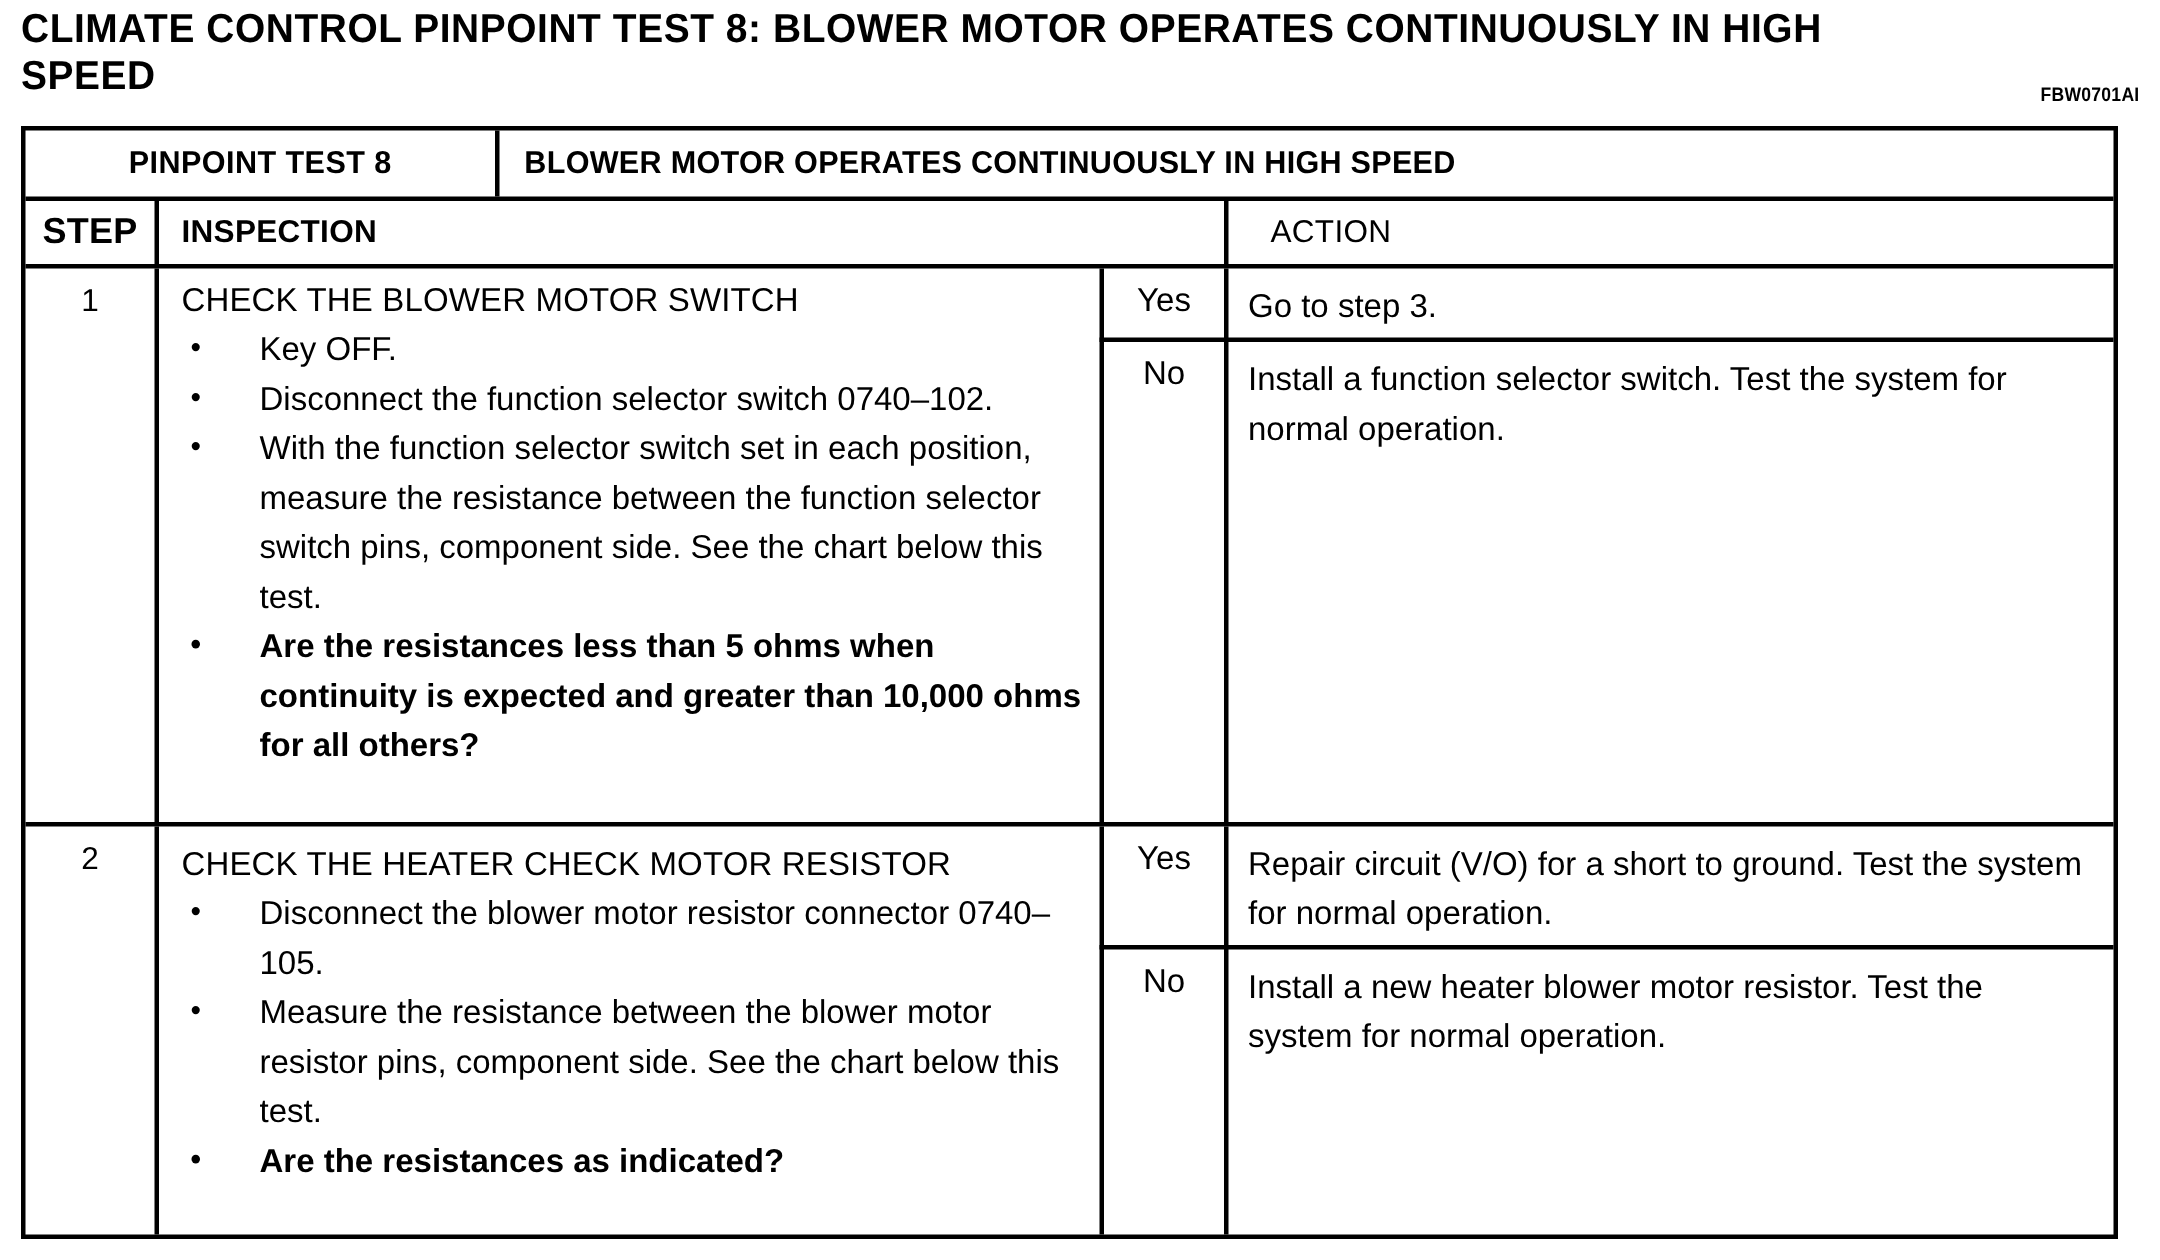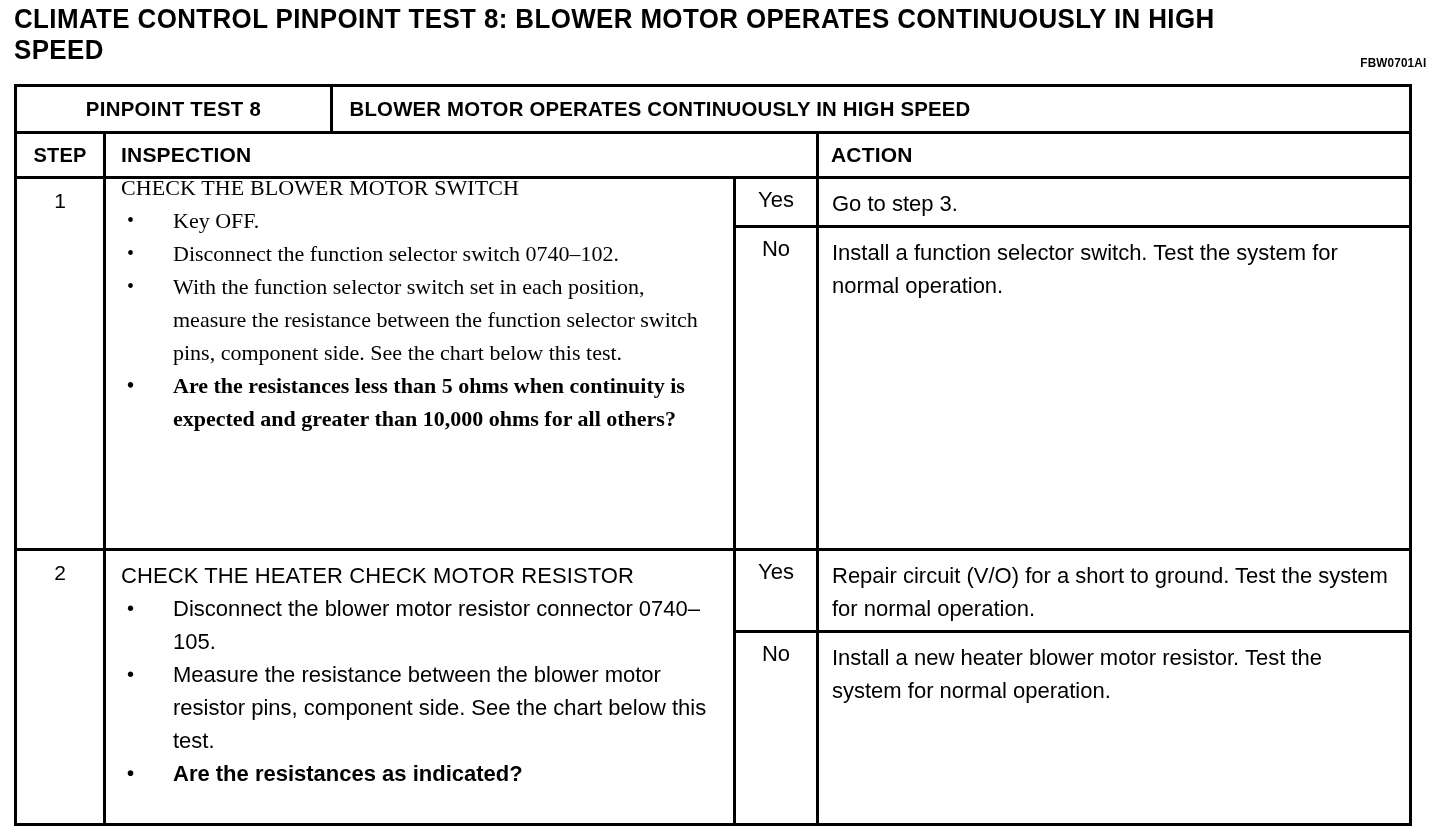--- a/index.html
+++ b/index.html
@@ -112,21 +112,21 @@
 
   
   .hdr-step {
     left: 0px;
     top: 47px;
     width: 86px;
     height: 42px;
     display: flex;
     align-items: center;
     justify-content: center;
-    font-size: 20px;
+    font-size: 24px;
     font-weight: bold;
     letter-spacing: 0.2px;
   }
   .hdr-inspection {
     left: 92px;
     top: 47px;
     width: 624px;
     height: 42px;
     display: flex;
     align-items: center;
@@ -135,23 +135,23 @@
     font-weight: bold;
     letter-spacing: 0.2px;
   }
   .hdr-action {
     left: 802px;
     top: 47px;
     width: 585px;
     height: 42px;
     display: flex;
     align-items: center;
-    padding-left: 12px;
-    font-size: 21px;
-    font-weight: bold;
+    padding-left: 28px;
+    font-size: 21px;
+    font-weight: normal;
     letter-spacing: 0.2px;
   }
 
   
   .step-num {
     display: flex;
     align-items: flex-start;
     justify-content: center;
     padding-top: 10px;
     font-size: 21px;
@@ -218,21 +218,21 @@
 
     <div class="cell hdr-step">STEP</div>
     <div class="cell hdr-inspection">INSPECTION</div>
     <div class="cell hdr-action">ACTION</div>
     <div class="rule-v" style="left:86px; top:47px; height:42px;"></div>
     <div class="rule-v" style="left:799px; top:47px; height:42px;"></div>
     <div class="rule-h" style="left:0px; top:89px; width:1392px;"></div>
 
     <div class="cell step-num" style="left:0px; top:92px; width:86px; height:369px;">1</div>
 
-    <div class="cell inspection" style="left:92px; top:76px; width:624px; height:369px;font-family:Liberation Serif, serif;">
+    <div class="cell inspection" style="left:92px; top:88px; width:624px; height:369px;">
       <div class="insp-head">CHECK THE BLOWER MOTOR SWITCH</div>
       <ul class="blist">
         <li>
           <span class="bullet">•</span>
           <span>Key OFF.</span>
         </li>
         <li>
           <span class="bullet">•</span>
           <span>Disconnect the function selector switch 0740–102.</span>
         </li>

